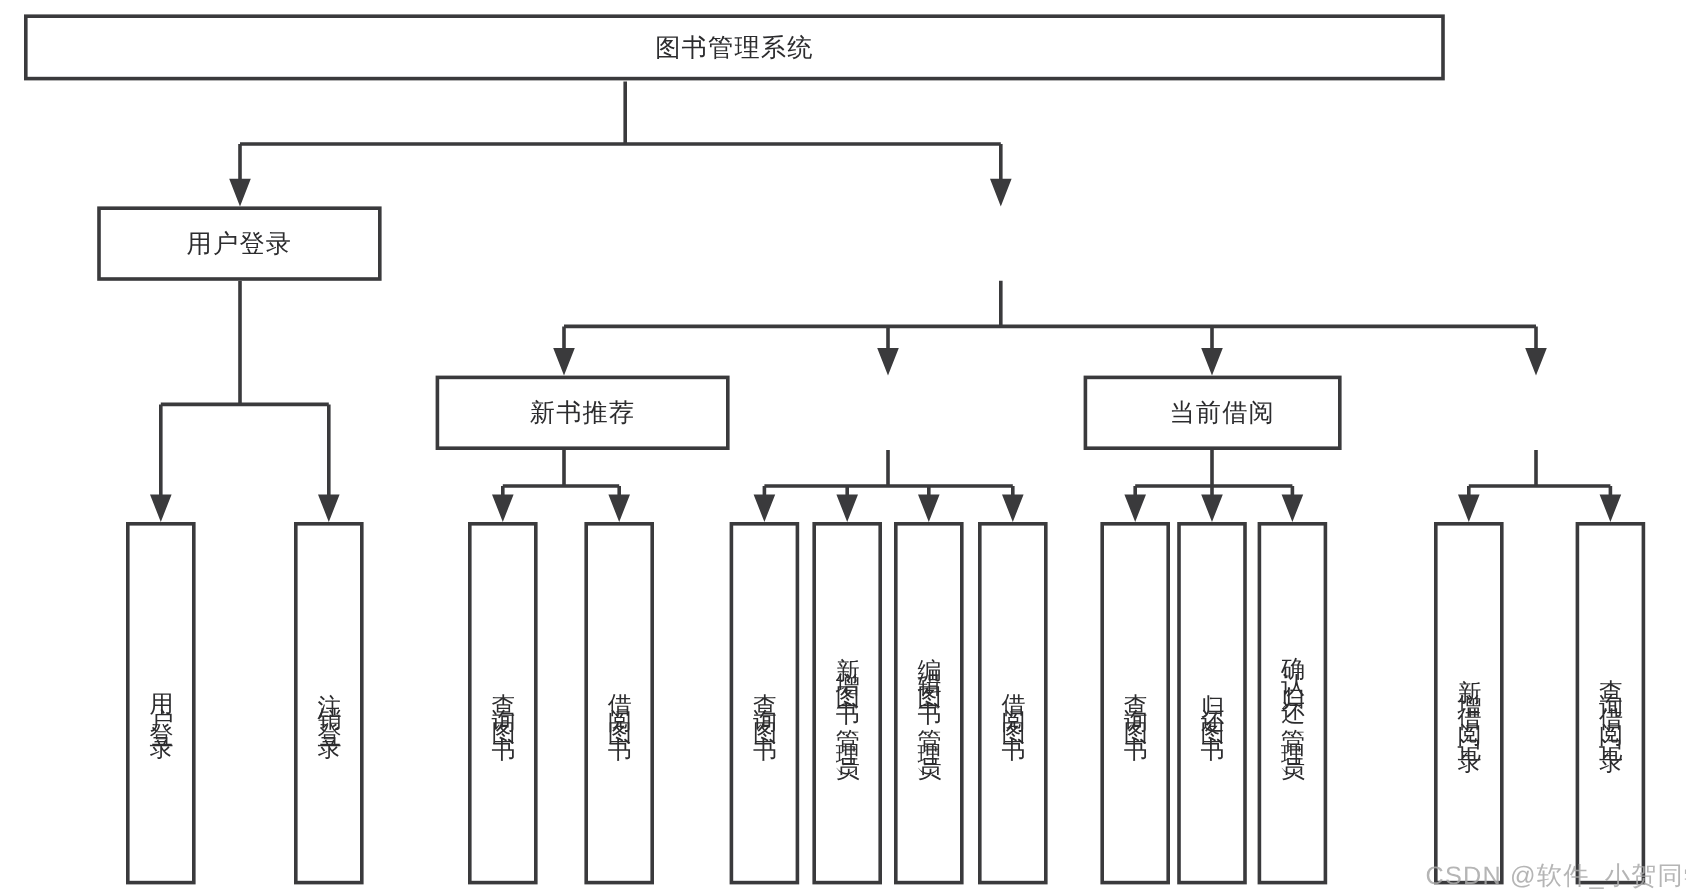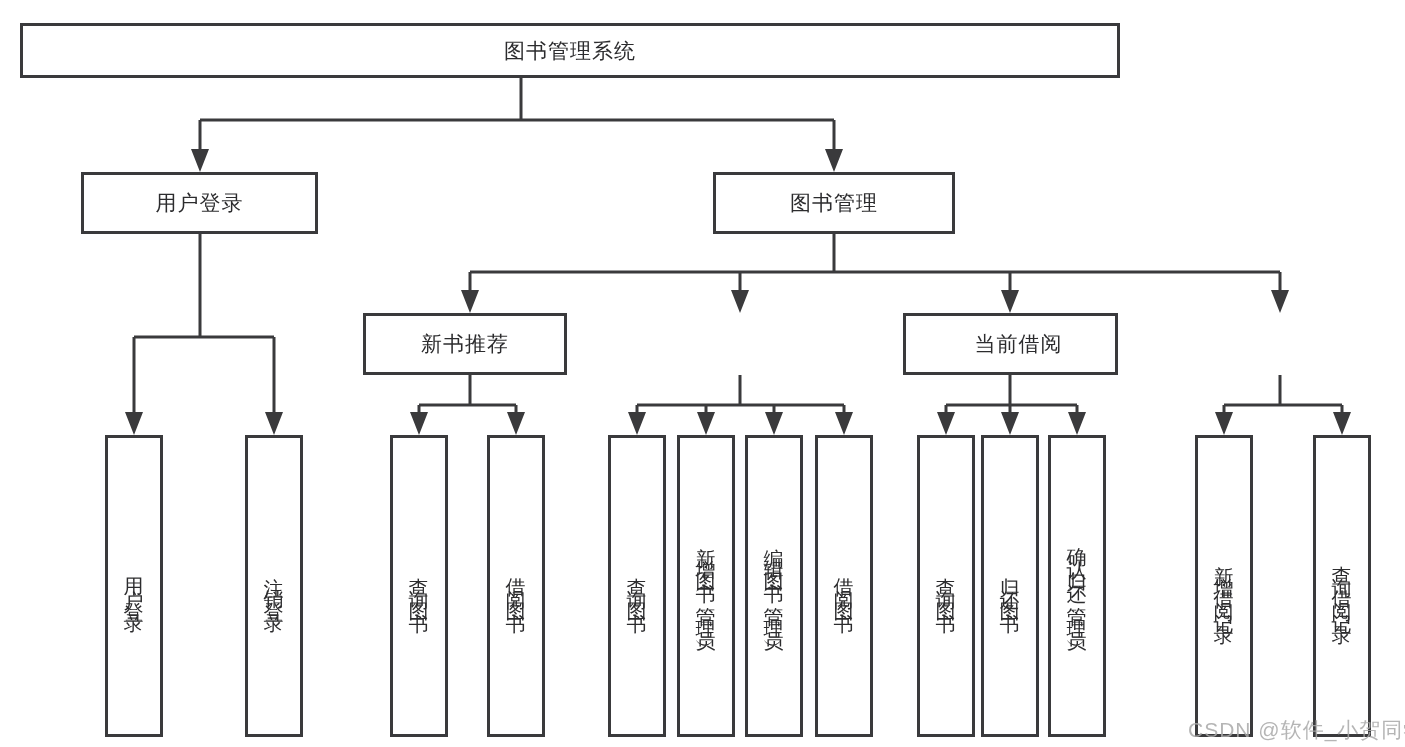--- a/index.html
+++ b/index.html
@@ -79,32 +79,29 @@
     <path class="cline" d="M740 375 V405 M637 405 H844 M637 405 V414 M706 405 V414 M774 405 V414 M844 405 V414"></path>
     <path class="ahead" d="M628 412 h18 l-9 23 z M697 412 h18 l-9 23 z M765 412 h18 l-9 23 z M835 412 h18 l-9 23 z"></path>
 
     <path class="cline" d="M1010 375 V405 M946 405 H1077 M946 405 V414 M1010 405 V414 M1077 405 V414"></path>
     <path class="ahead" d="M937 412 h18 l-9 23 z M1001 412 h18 l-9 23 z M1068 412 h18 l-9 23 z"></path>
 
     <path class="cline" d="M1280 375 V405 M1224 405 H1342 M1224 405 V414 M1342 405 V414"></path>
     <path class="ahead" d="M1215 412 h18 l-9 23 z M1333 412 h18 l-9 23 z"></path>
   </svg>
 
-  <div class="box h-label" style="left:20px;top:23px;width:1100px;height:55px;">
+  <div class="box h-label" style="left:20px;top:12px;width:1184px;height:55px;">
     <span>图书管理系统</span>
   </div>
 
   <div class="box h-label" style="left:81px;top:172px;width:237px;height:62px;">
     <span>用户登录</span>
   </div>
-  <div class="box h-label" style="left:713px;top:172px;width:242px;height:62px;">
-    <span>图书管理</span>
-  </div>
 
-  <div class="box h-label" style="left:363px;top:313px;width:204px;height:62px;align-items:center;">
+  <div class="box h-label" style="left:363px;top:313px;width:245px;height:62px;align-items:center;">
     <span>新书推荐</span>
   </div>
   <div class="box h-label" style="left:903px;top:313px;width:215px;height:62px;padding-left:16px;">
     <span>当前借阅</span>
   </div>
 
   <div class="box leaf" style="left:105px;top:435px;width:58px;height:302px;">
     <span class="v-text">用户登录</span>
   </div>
   <div class="box leaf" style="left:245px;top:435px;width:58px;height:302px;">

